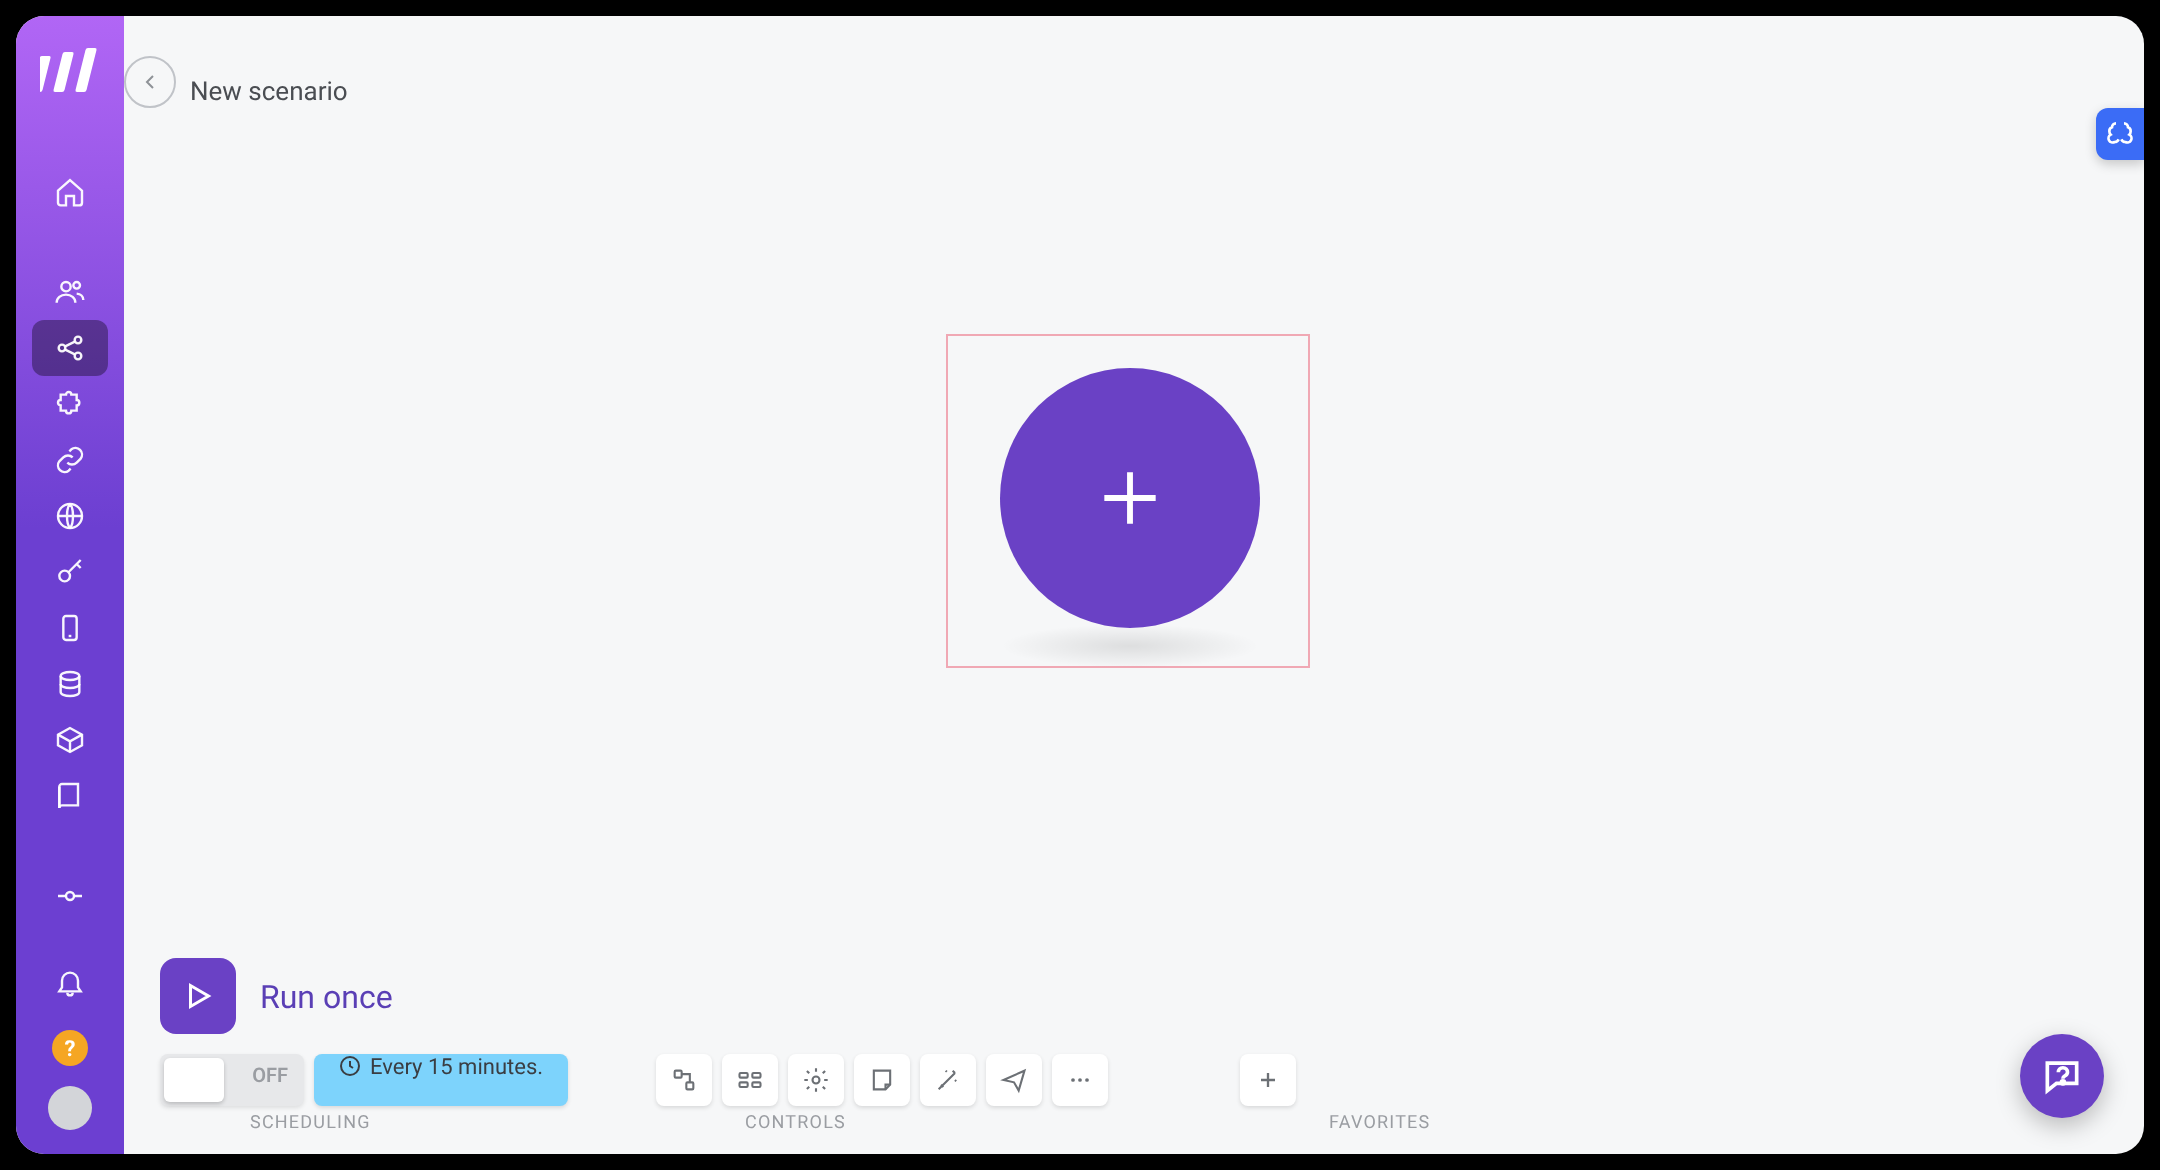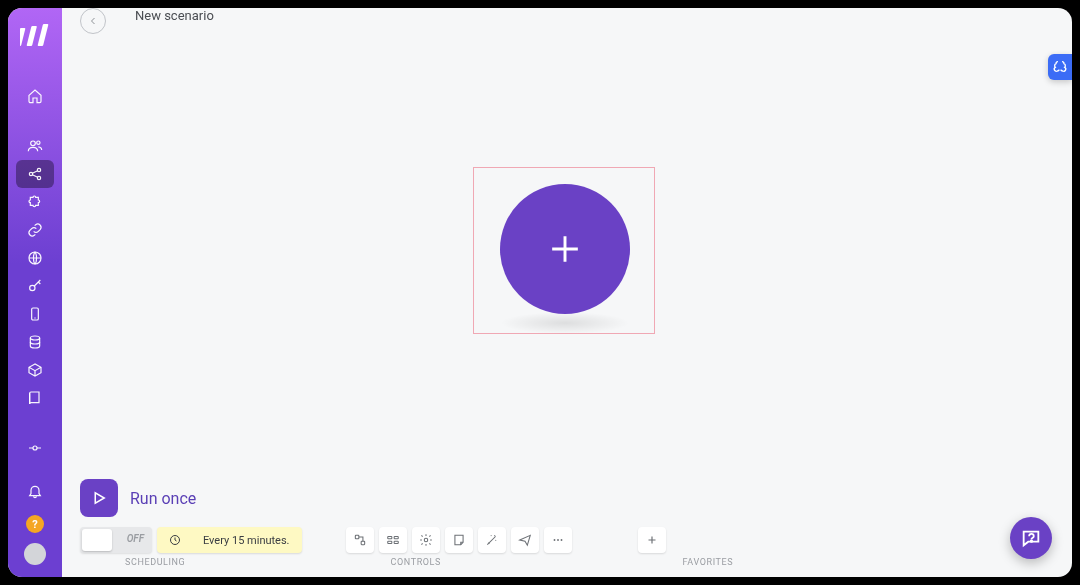--- a/index.html
+++ b/index.html
@@ -7,21 +7,21 @@
   .frame { position: absolute; top: 8px; left: 8px; right: 8px; bottom: 8px; background: #f6f7f8; border-radius: 14px; overflow: hidden; }
   .sidebar { position: absolute; top: 0; left: 0; bottom: 0; width: 54px; background: linear-gradient(180deg, #b166f5 0%, #6c3fd1 45%, #6c3fd1 100%); display: flex; flex-direction: column; align-items: center; }
   .logo { width: 36px; height: 36px; margin-top: 10px; margin-bottom: 28px; display: flex; align-items: center; justify-content: center; }
   .nav-col { display: flex; flex-direction: column; align-items: center; gap: 0; }
   .nav-item { width: 38px; height: 28px; display: flex; align-items: center; justify-content: center; color: rgba(255,255,255,0.95); border-radius: 6px; cursor: pointer; }
   .nav-item.selected { background: rgba(0,0,0,0.35); }
   .nav-bottom { margin-top: auto; display: flex; flex-direction: column; align-items: center; gap: 10px; margin-bottom: 12px; }
   .help-dot { width: 18px; height: 18px; border-radius: 50%; background: #f5a623; color: #fff; font-size: 11px; font-weight: 700; display: flex; align-items: center; justify-content: center; }
   .avatar-dot { width: 22px; height: 22px; border-radius: 50%; background: #d3d5d9; }
 
-  .topbar { position: absolute; top: 0; left: 54px; right: 0; height: 46px; display: flex; align-items: flex-start; gap: 29px; padding-left: 18px; }
+  .topbar { position: absolute; top: 0; left: 54px; right: 0; height: 46px; display: flex; align-items: flex-end; gap: 7px; }
   .back-circle { width: 26px; height: 26px; border-radius: 50%; border: 1.5px solid #c0c3c8; display: flex; align-items: center; justify-content: center; color: #8e9297; cursor: pointer; }
   .title { font-size: 13px; color: #4a4d52; }
 
   .canvas { position: absolute; top: 46px; left: 54px; right: 0; bottom: 0; }
 
   .assistant-tab { position: absolute; top: 46px; right: 0; width: 24px; height: 26px; background: #3b6cf6; border-top-left-radius: 6px; border-bottom-left-radius: 6px; display: flex; align-items: center; justify-content: center; box-shadow: 0 2px 6px rgba(0,0,0,0.2); }
 
   .selection { position: absolute; border: 1px solid #f0a8b4; }
   .add-node { position: absolute; width: 130px; height: 130px; border-radius: 50%; background: #6a41c5; display: flex; align-items: center; justify-content: center; cursor: pointer; }
   .add-node-shadow { position: absolute; width: 130px; height: 22px; border-radius: 50%; background: radial-gradient(ellipse at center, rgba(0,0,0,0.10) 0%, rgba(0,0,0,0) 70%); }
@@ -29,25 +29,25 @@
   .footer { position: absolute; left: 72px; right: 16px; bottom: 10px; }
   .run-row { display: flex; align-items: center; gap: 12px; margin-bottom: 10px; }
   .run-btn { width: 38px; height: 38px; border-radius: 8px; background: #6a41c5; display: flex; align-items: center; justify-content: center; cursor: pointer; }
   .run-label { color: #5a3fb5; font-size: 16px; font-weight: 400; }
 
   .controls-row { display: flex; align-items: flex-start; gap: 12px; }
   .group { display: flex; flex-direction: column; gap: 4px; }
   .group-buttons { display: flex; gap: 5px; align-items: center; }
   .group-label { font-size: 9px; letter-spacing: 0.6px; color: #9a9da2; text-transform: uppercase; margin-left: 45px; }
 
-  .toggle { width: 72px; height: 26px; border-radius: 4px; background: #e7e8ea; position: relative; box-shadow: 0 1px 2px rgba(0,0,0,0.1); font-style: italic; }
+  .toggle { width: 72px; height: 26px; border-radius: 4px; background: #e7e8ea; position: relative; box-shadow: 0 1px 2px rgba(0,0,0,0.1); }
   .toggle-off { position: absolute; right: 8px; top: 6px; font-size: 10px; color: #9a9da2; font-weight: 600; }
   .toggle-knob { position: absolute; left: 2px; top: 2px; width: 30px; height: 22px; background: #fff; border-radius: 3px; box-shadow: 0 1px 2px rgba(0,0,0,0.2); }
 
-  .pill { height: 26px; padding: 0 12px; background: #fef9c3; border-radius: 4px; box-shadow: 0 1px 2px rgba(0,0,0,0.12); display: flex; align-items: center; gap: 22px; font-size: 11px; color: #3a3d42; cursor: pointer; }
+  .pill { height: 26px; padding: 0 12px; background: #7dd3fc; border-radius: 4px; box-shadow: 0 1px 2px rgba(0,0,0,0.12); display: flex; align-items: flex-start; gap: 4px; font-size: 11px; color: #3a3d42; cursor: pointer; }
 
   .sq { width: 28px; height: 26px; background: #fff; border-radius: 4px; box-shadow: 0 1px 2px rgba(0,0,0,0.12); display: flex; align-items: center; justify-content: center; color: #6c7075; cursor: pointer; }
   .sq.green { background: #71b84c; color: #fff; }
   .sq.purple { background: #6a41c5; color: #fff; }
   .sq.red { background: #e24a3b; color: #fff; }
 
   .fab { position: absolute; right: 20px; bottom: 18px; width: 42px; height: 42px; border-radius: 50%; background: #6a41c5; box-shadow: 0 4px 12px rgba(0,0,0,0.25); display: flex; align-items: center; justify-content: center; cursor: pointer; }
 
   svg { display: block; }
 </style>

